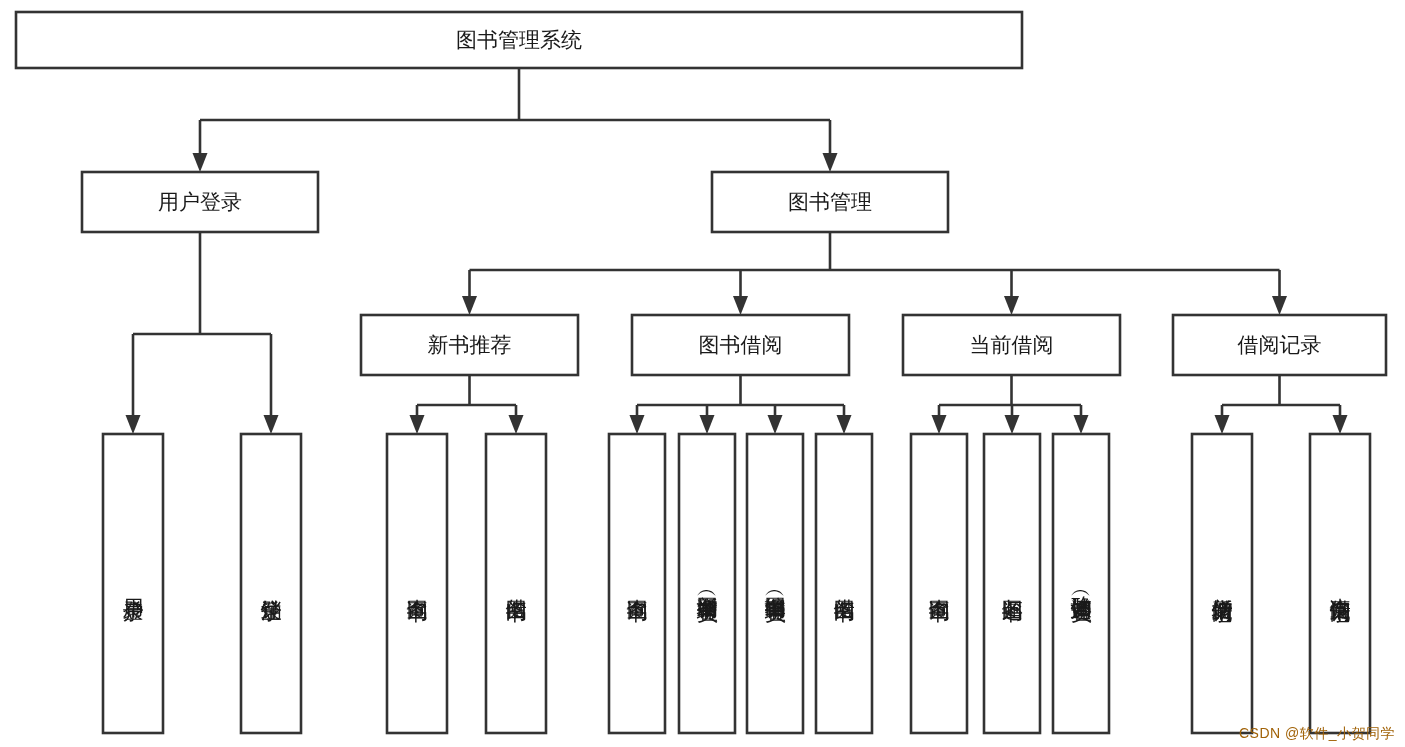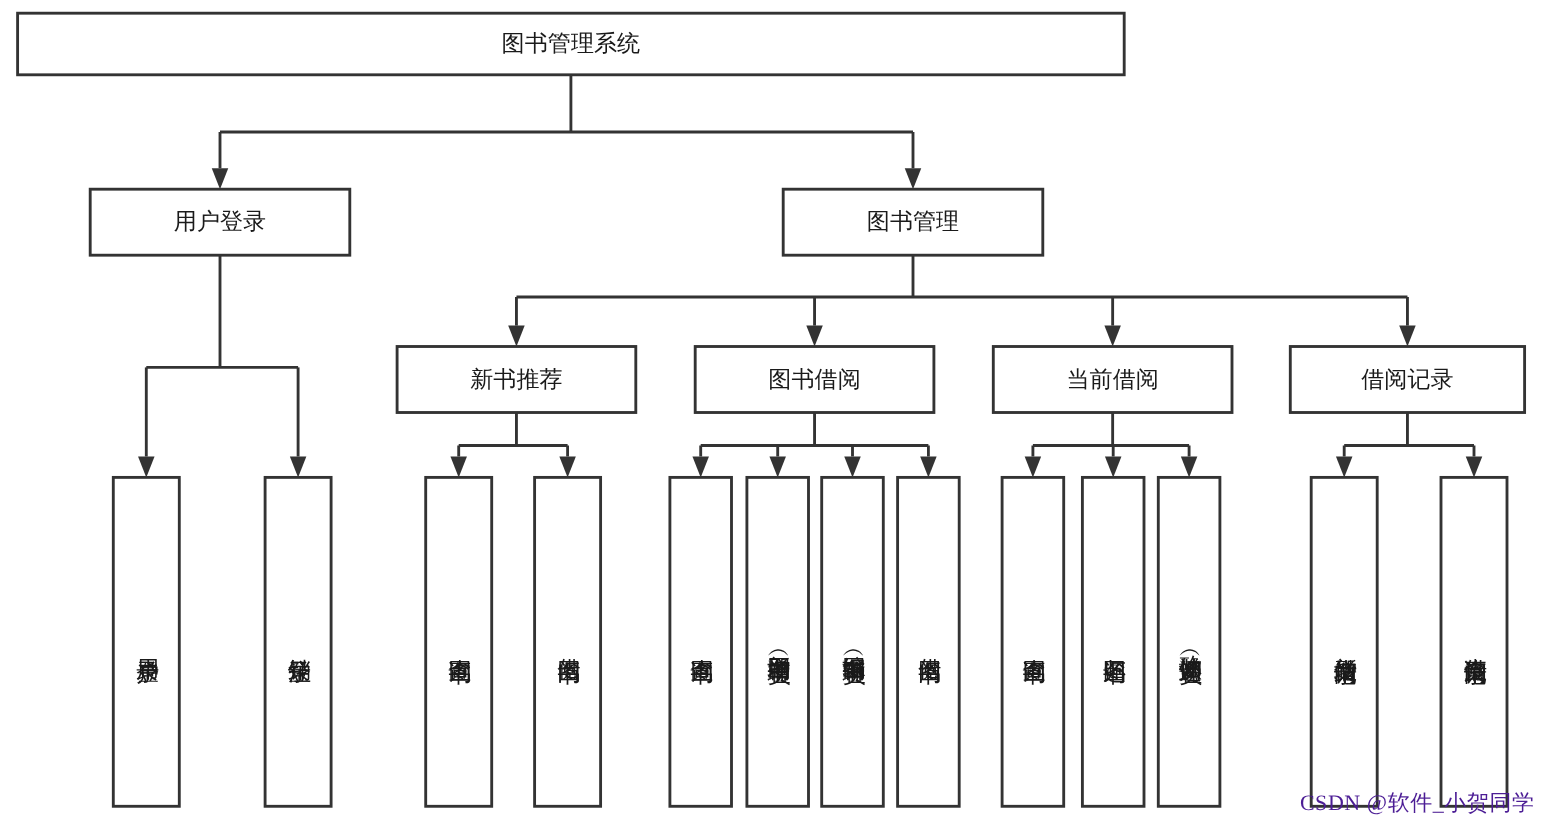--- a/index.html
+++ b/index.html
@@ -63,23 +63,23 @@
     font-size: 21px;
     line-height: 1.08;
     color: #1a1a1a;
     letter-spacing: 1px;
     white-space: nowrap;
   }
   .watermark {
     position: absolute;
     right: 10px;
     bottom: 4px;
-    font-family: Liberation Serif, serif;
-    font-size: 20px;
-    color: #4c1d95;
+    font-family: Liberation Sans, sans-serif;
+    font-size: 14px;
+    color: #a16207;
     white-space: nowrap;
     letter-spacing: 0.5px;
   }
 </style>
 </head>
 <body>
 
 <div id="diagram-root">
 
   <svg id="tree-svg" viewBox="0 0 1405 747">

